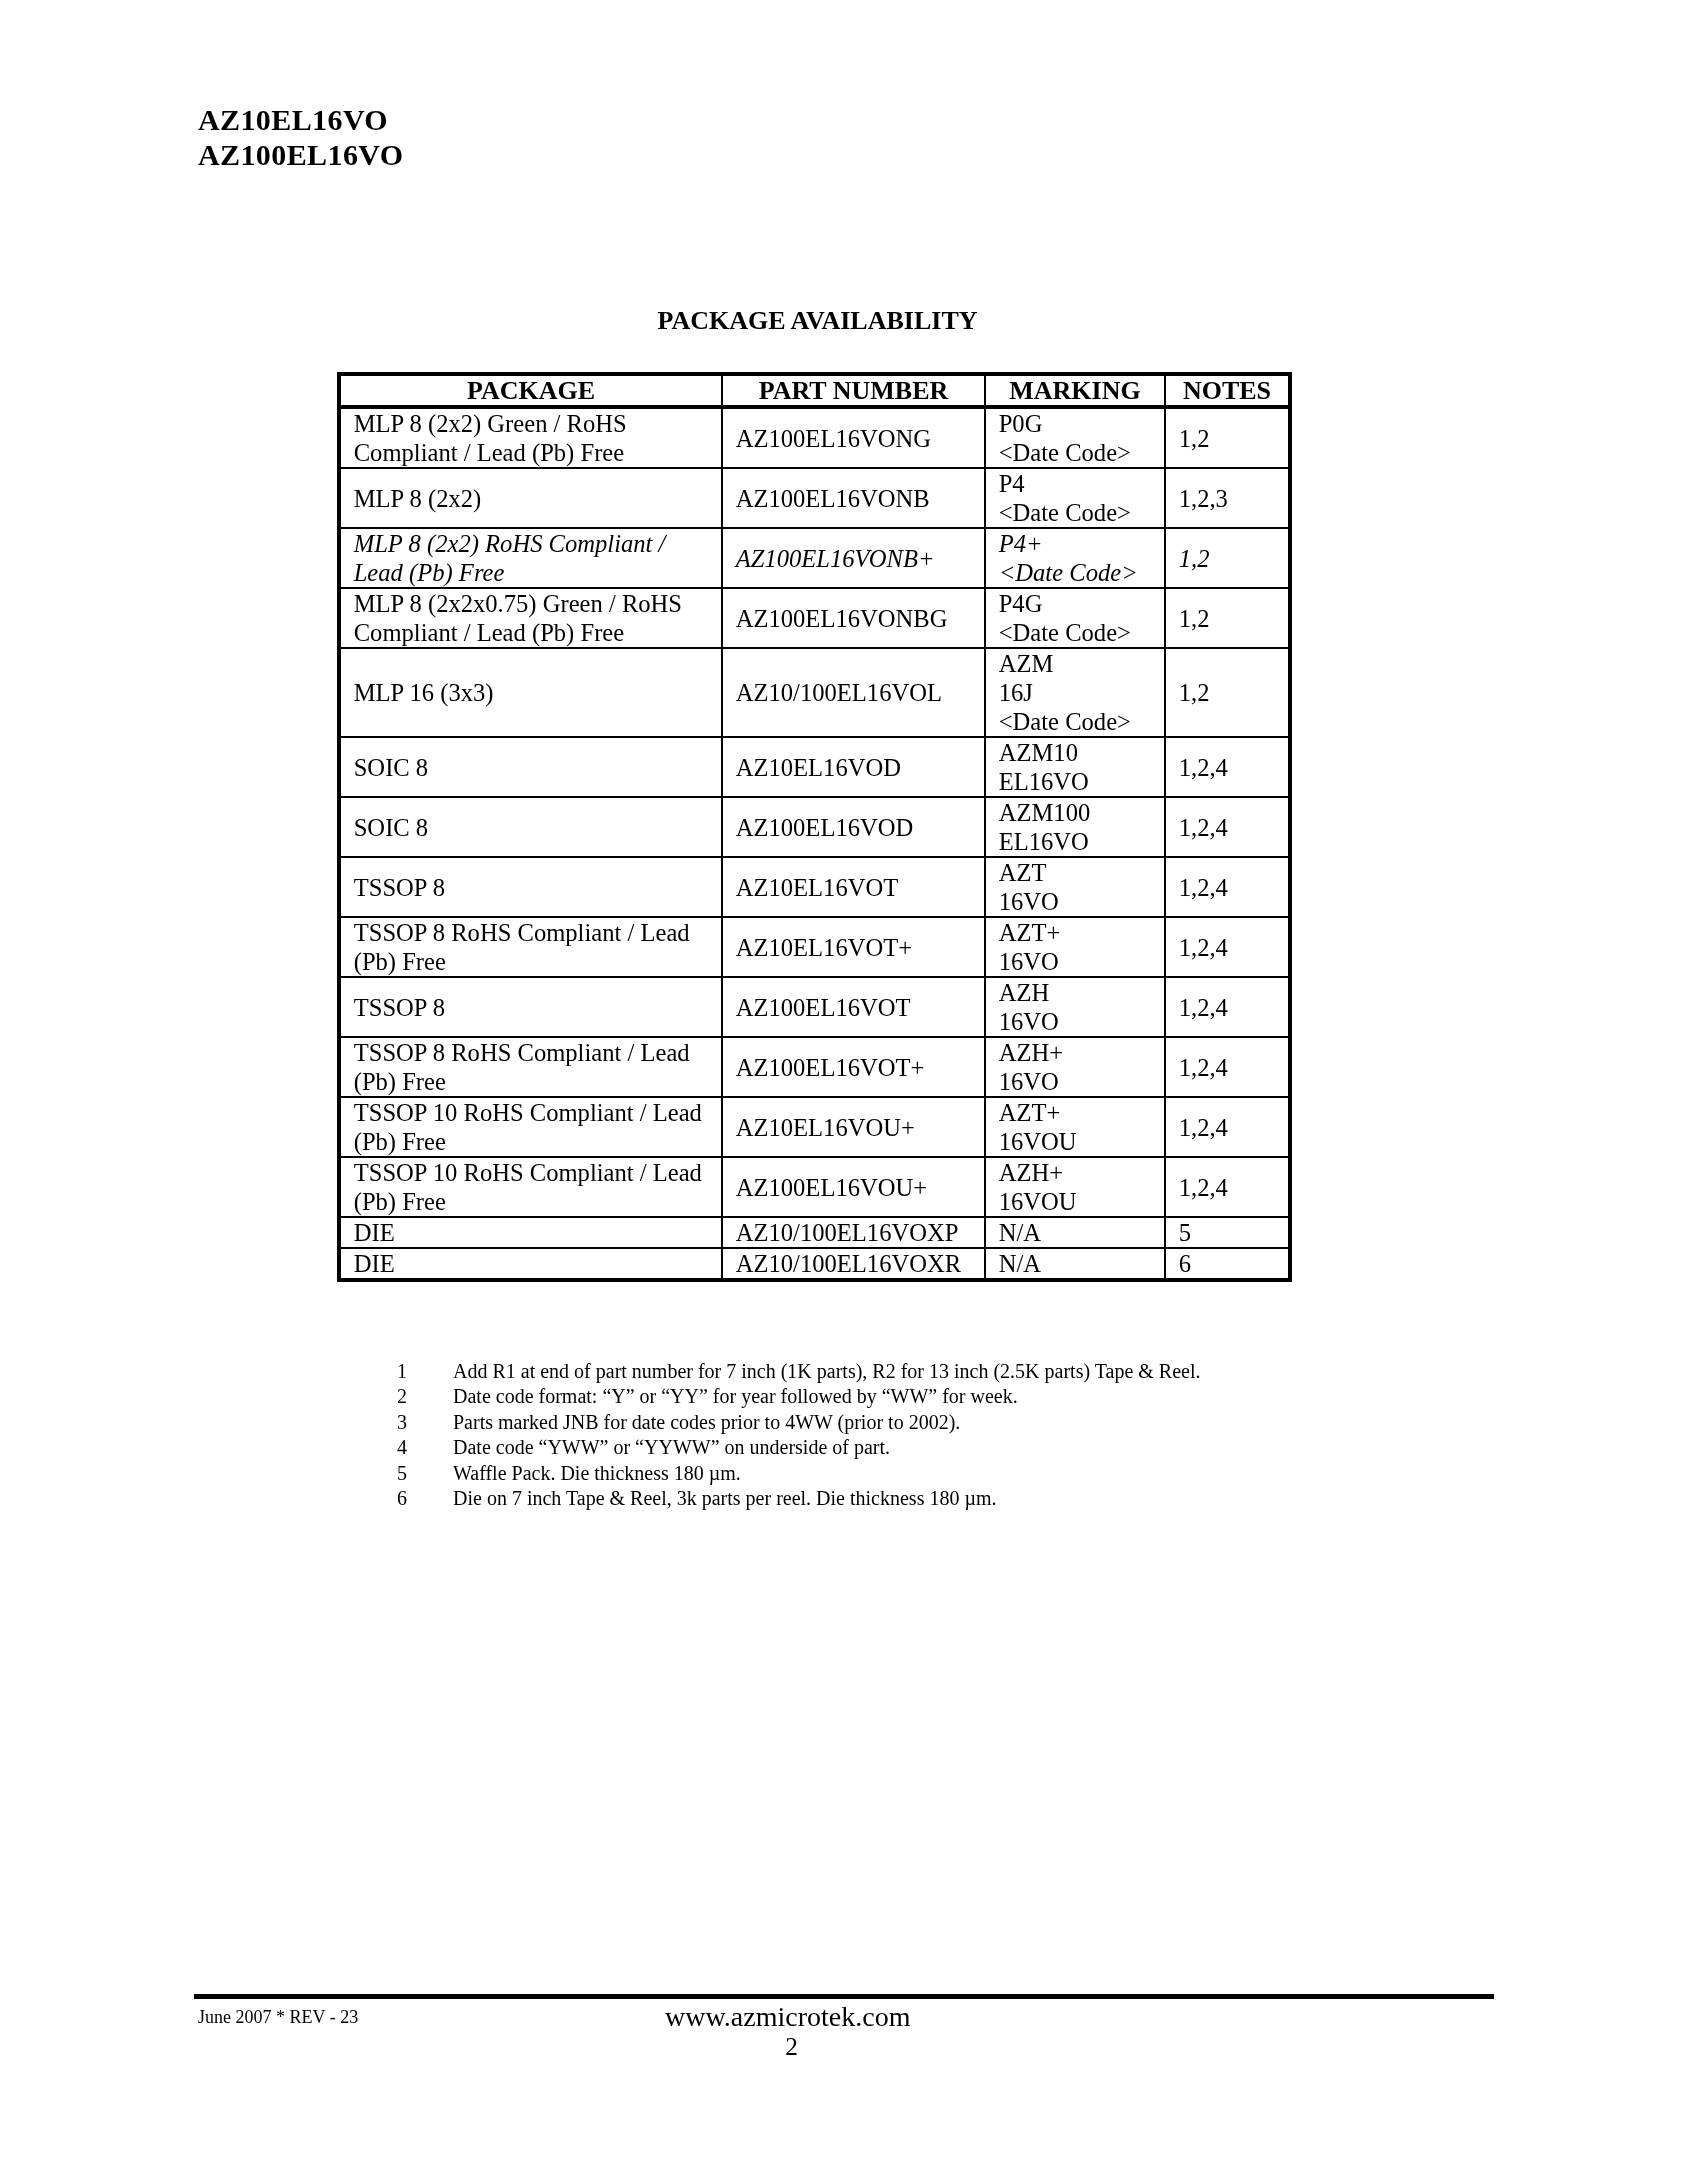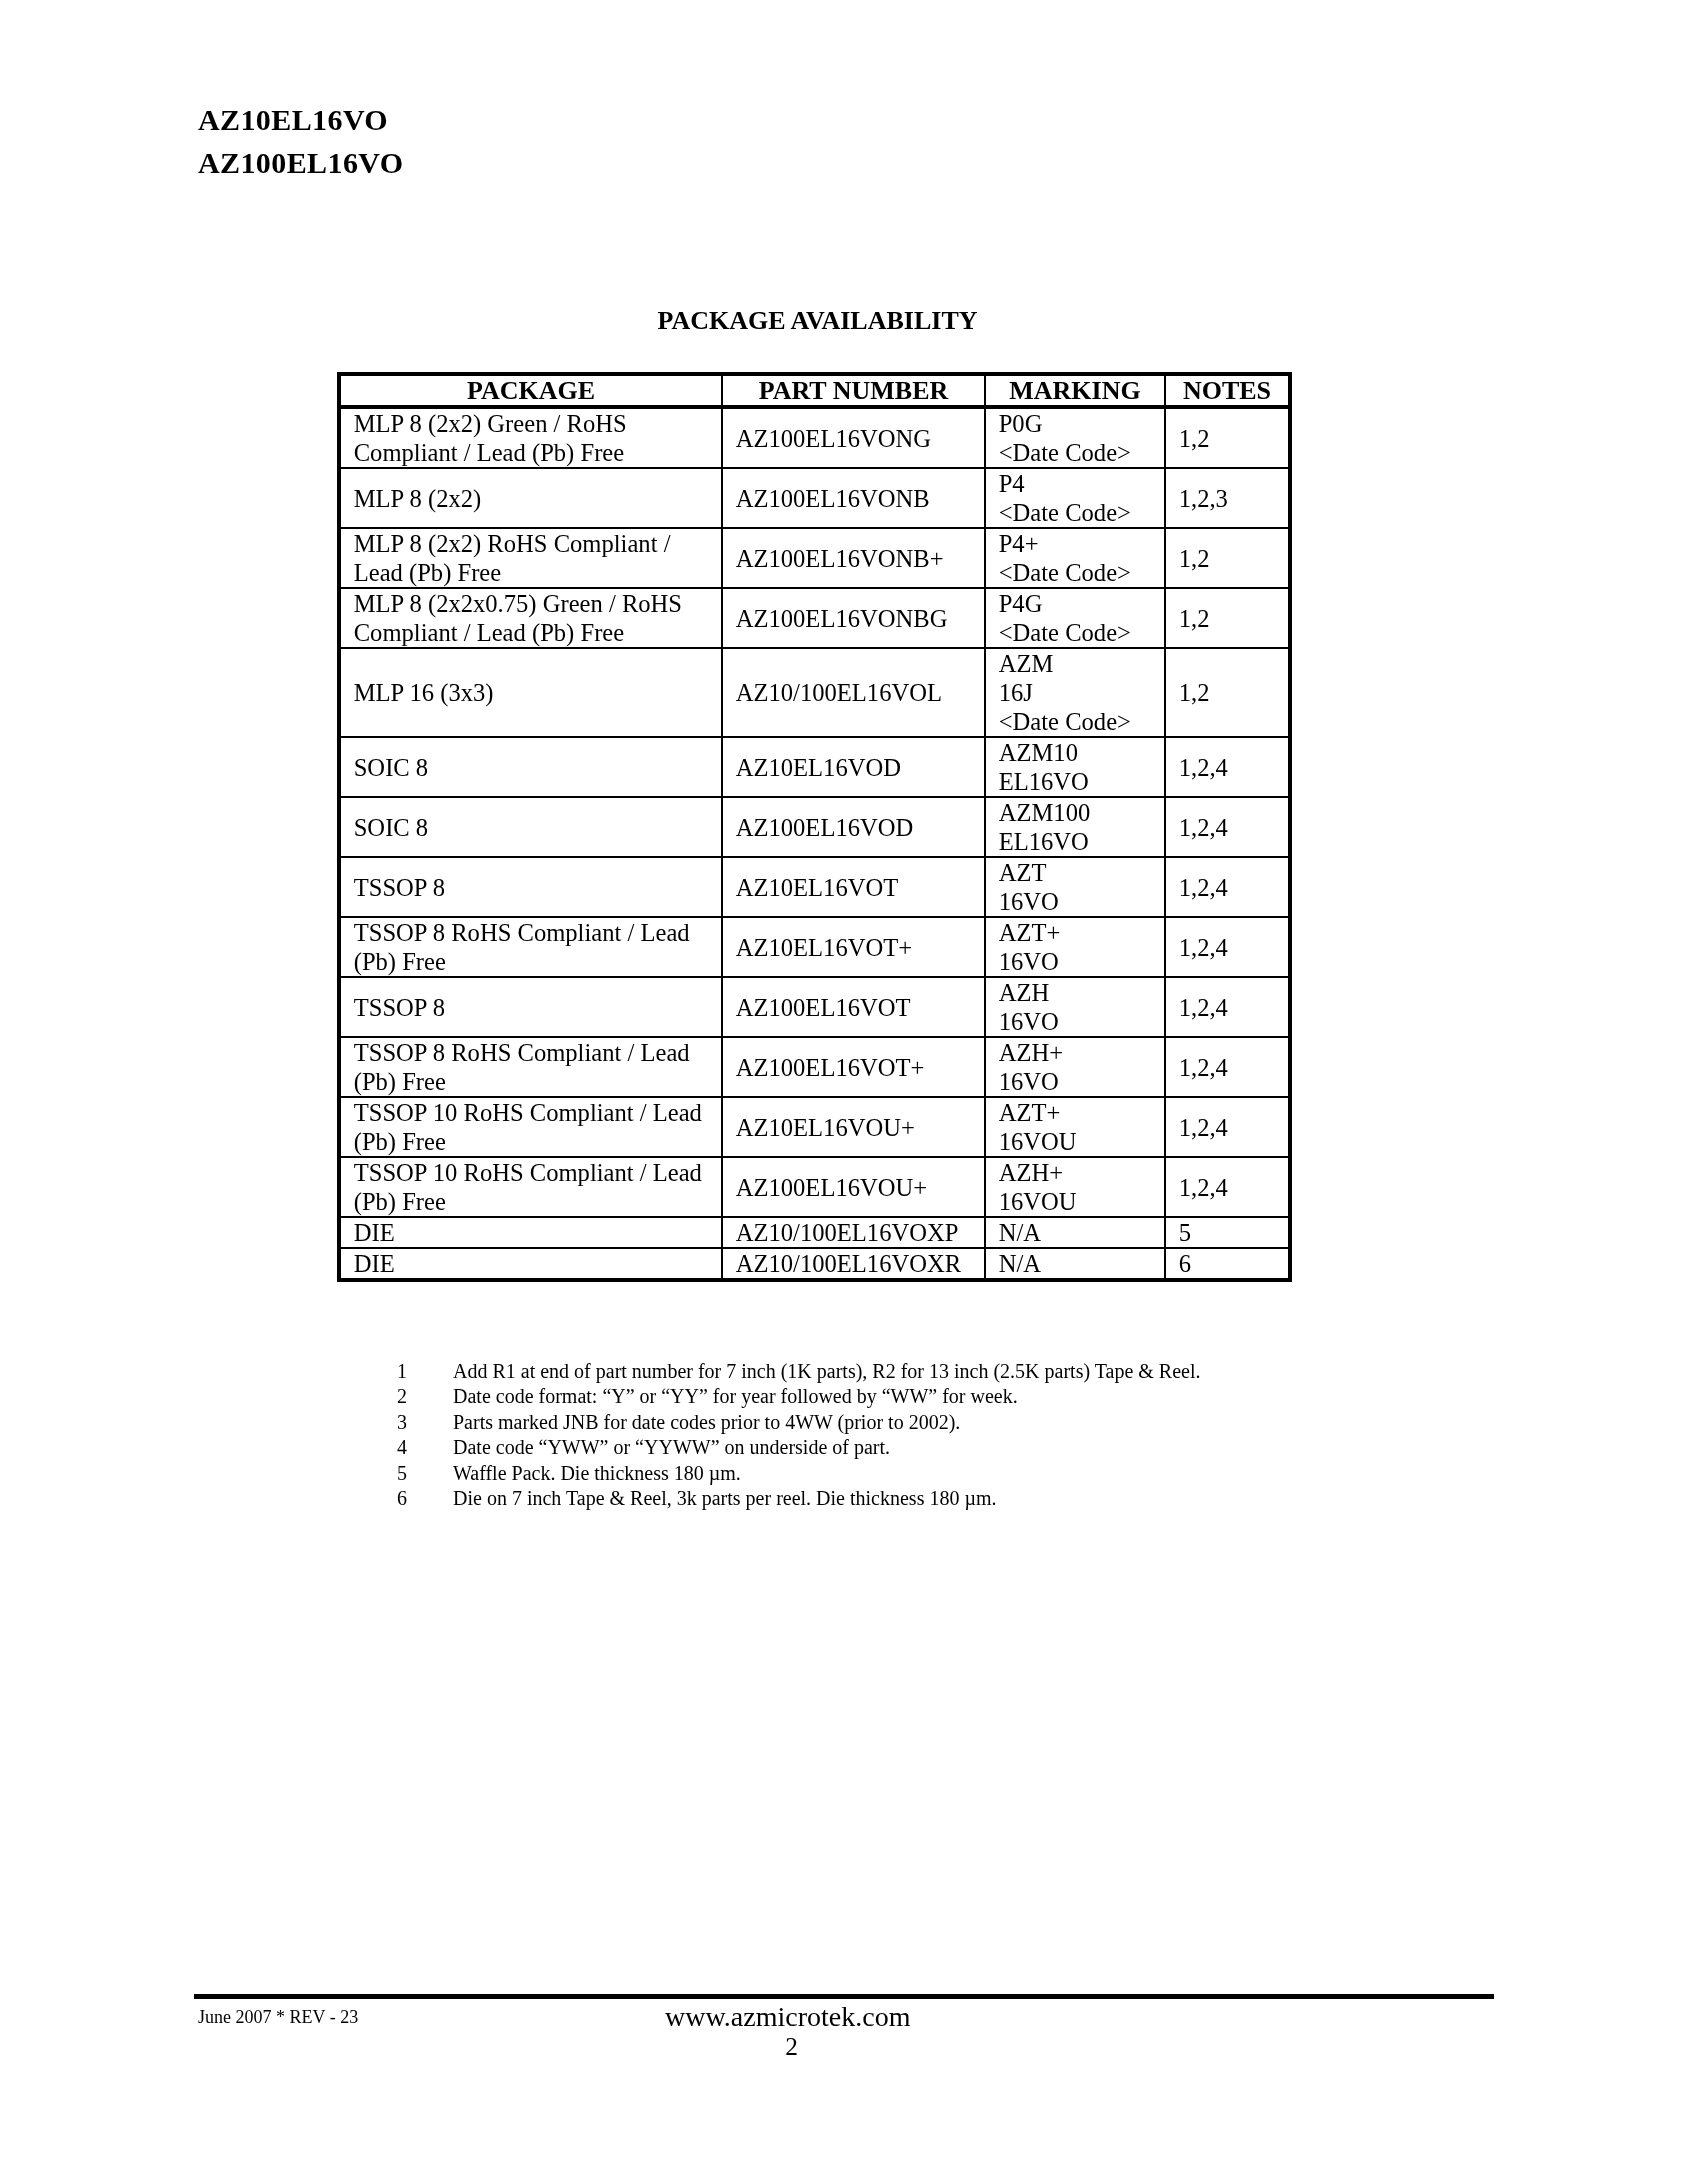--- a/index.html
+++ b/index.html
@@ -1,20 +1,20 @@
 <!DOCTYPE html>
 <html style="font-size:12.7px"><head>
 <meta charset="utf-8">
 <style>
   html, body { margin: 0; padding: 0; background: #ffffff; }
   body { width: 1687px; height: 2183px; position: relative; overflow: hidden;
          font-family: "Liberation Serif", "DejaVu Serif", serif; color: #000; }
   .hdr-title { position: absolute; left: 198px; font-weight: bold; font-size: 30px; line-height: 35px; letter-spacing: 0.4px; }
   #t1 { top: 102px; }
-  #t2 { top: 145px; }
+  #t2 { top: 137px; }
   .section-title { position: absolute; left: 0; width: 1635px; top: 305px; text-align: center;
                    font-weight: bold; font-size: 26px; line-height: 32px; font-family: Liberation Serif, serif; }
   table.pkg { position: absolute; left: 337px; top: 372px; width: 764px;
               border-collapse: collapse; border: 4.8px solid #000; table-layout: fixed; }
   table.pkg td, table.pkg th { border: 2.4px solid #000; padding: 0 0 0 12.7px; vertical-align: middle;
               font-size: 24.6px; line-height: 29px; font-weight: normal; text-align: left; white-space: nowrap; }
   table.pkg th { font-weight: bold; font-size: 26px; text-align: center; padding: 0; height: 29px; }
   table.pkg thead tr { border-bottom: 4px solid #000; }
   table.pkg col.c1 { width: 383px; }
   table.pkg col.c2 { width: 263px; }
@@ -71,21 +71,21 @@
         <td class="pkgcell">
           <span>MLP 8 (2x2)</span>
         </td>
         <td>AZ100EL16VONB</td>
         <td class="mark">
           <span>P4</span>
           <span>&lt;Date Code&gt;</span>
         </td>
         <td>1,2,3</td>
       </tr>
-      <tr style="height: 58px;">
+      <tr style="height: 58px; font-style: italic;">
         <td class="pkgcell">
           <span>MLP 8 (2x2) RoHS Compliant /</span>
           <span>Lead (Pb) Free</span>
         </td>
         <td>AZ100EL16VONB+</td>
         <td class="mark">
           <span>P4+</span>
           <span>&lt;Date Code&gt;</span>
         </td>
         <td>1,2</td>

